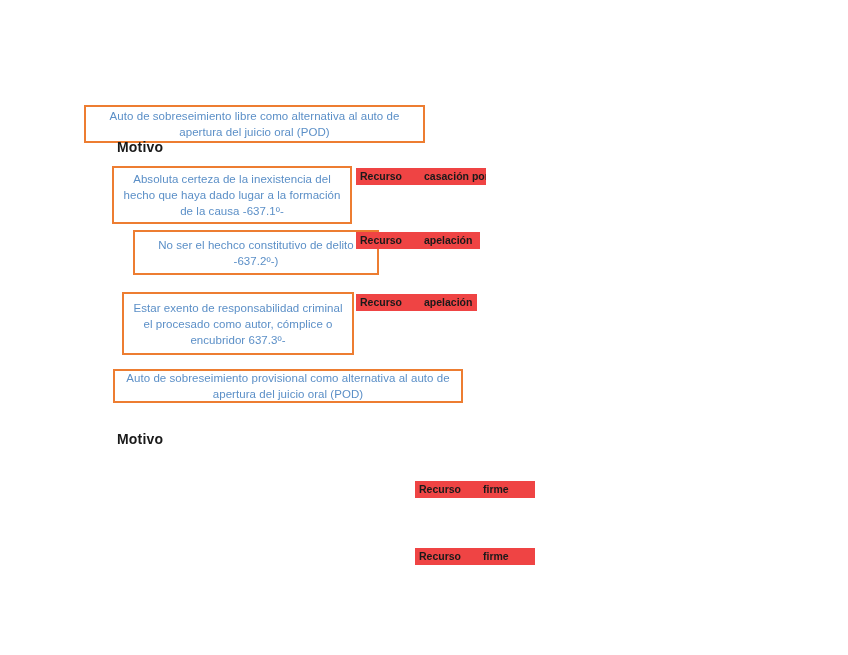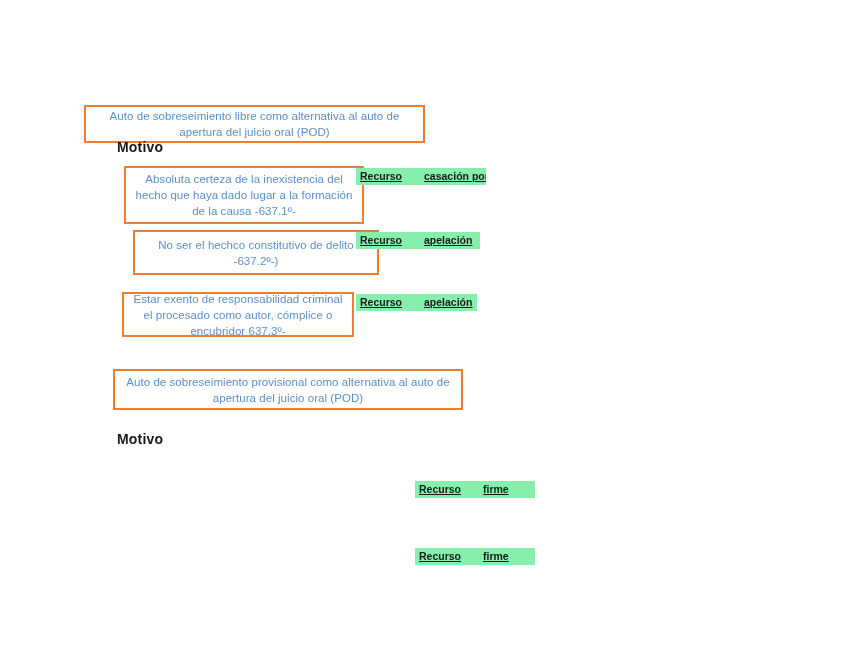--- a/index.html
+++ b/index.html
@@ -41,32 +41,31 @@
     justify-content: center;
     padding: 2px 6px;
     white-space: pre-line;
     letter-spacing: 0.05px;
   }
 
   
   .tag {
     position: absolute;
     box-sizing: border-box;
-    background: #86efac;
+    background: #ef4444;
     color: #1a1a1a;
     font-family: "Liberation Sans Narrow", "Liberation Sans", sans-serif;
     font-size: 10.5px;
     font-weight: bold;
     line-height: 17px;
     height: 17px;
     display: flex;
     align-items: flex-start;
     overflow: hidden;
     white-space: nowrap;
-    text-decoration: underline;
   }
   .tag .tag-key {
     padding-left: 4px;
     flex: 0 0 auto;
   }
   .tag .tag-val {
     flex: 0 0 auto;
   }
 
   
@@ -82,42 +81,42 @@
 </style>
 </head>
 <body>
 
 <div id="canvas">
 
   <div class="node" style="left:84px; top:85px; width:341px; height:38px;margin-top:20px;">Auto de sobreseimiento libre  como alternativa al auto de apertura del juicio oral (POD)</div>
 
   <div class="motivo" style="left:117px; top:139px;">Motivo</div>
 
-  <div class="node" style="left:124px; top:166px; width:240px; height:58px;">Absoluta certeza de la inexistencia del hecho que haya dado lugar a la formación de la causa -637.1º-</div>
+  <div class="node" style="left:112px; top:166px; width:240px; height:58px;">Absoluta certeza de la inexistencia del hecho que haya dado lugar a la formación de la causa -637.1º-</div>
 
   <div class="tag" style="left:356px; top:168px; width:130px;">
     <span class="tag-key">Recurso</span>
     <span class="tag-val" style="padding-left:22px;">casación por</span>
   </div>
 
   <div class="node" style="left:133px; top:230px; width:246px; height:45px;">No ser el hechco constitutivo de delito -637.2º-)</div>
 
   <div class="tag" style="left:356px; top:232px; width:124px;">
     <span class="tag-key">Recurso</span>
     <span class="tag-val" style="padding-left:22px;">apelación</span>
   </div>
 
-  <div class="node" style="left:122px; top:292px; width:232px; height:45px;">Estar exento de responsabilidad criminal el procesado como autor, cómplice o encubridor 637.3º-</div>
+  <div class="node" style="left:122px; top:292px; width:232px; height:63px;">Estar exento de responsabilidad criminal el procesado como autor, cómplice o encubridor 637.3º-</div>
 
   <div class="tag" style="left:356px; top:294px; width:121px;">
     <span class="tag-key">Recurso</span>
     <span class="tag-val" style="padding-left:22px;">apelación</span>
   </div>
 
-  <div class="node" style="left:113px; top:369px; width:350px; height:41px;">Auto de sobreseimiento provisional como alternativa al auto de apertura del juicio oral (POD)</div>
+  <div class="node" style="left:113px; top:369px; width:350px; height:34px;">Auto de sobreseimiento provisional como alternativa al auto de apertura del juicio oral (POD)</div>
 
   <div class="motivo" style="left:117px; top:431px;">Motivo</div>
 
   <div class="tag" style="left:415px; top:481px; width:120px;">
     <span class="tag-key">Recurso</span>
     <span class="tag-val" style="padding-left:22px;">firme</span>
   </div>
 
 
   <div class="tag" style="left:415px; top:548px; width:120px;">

